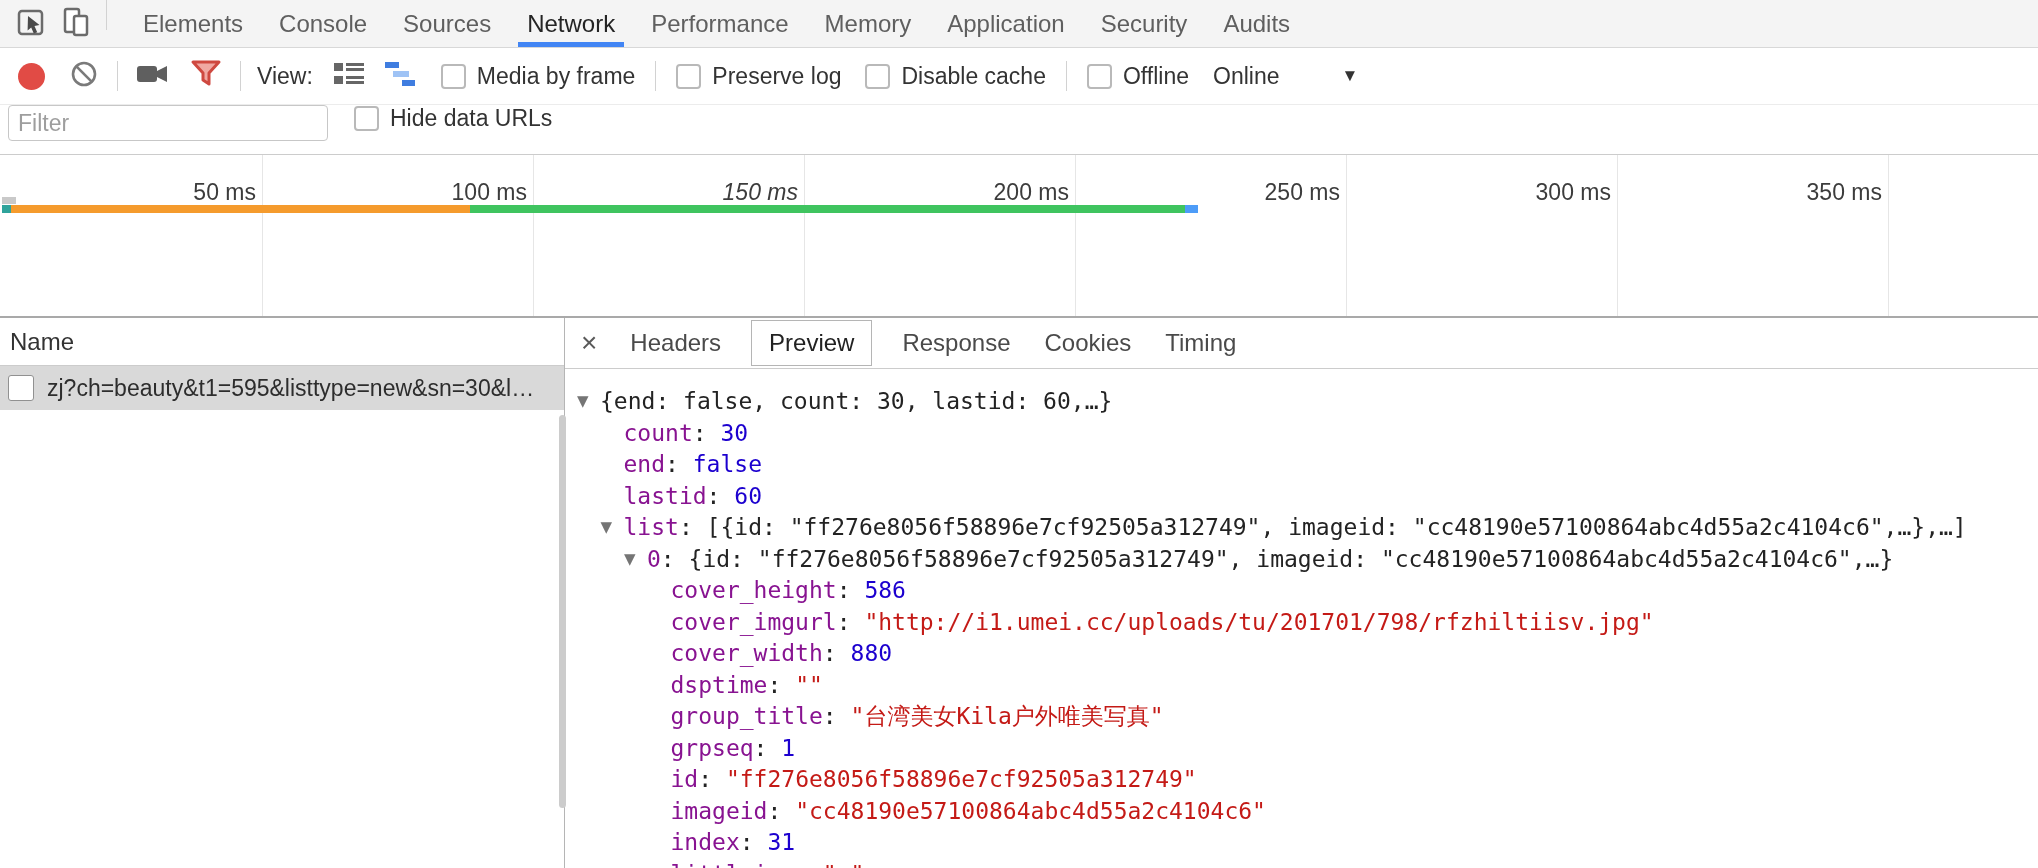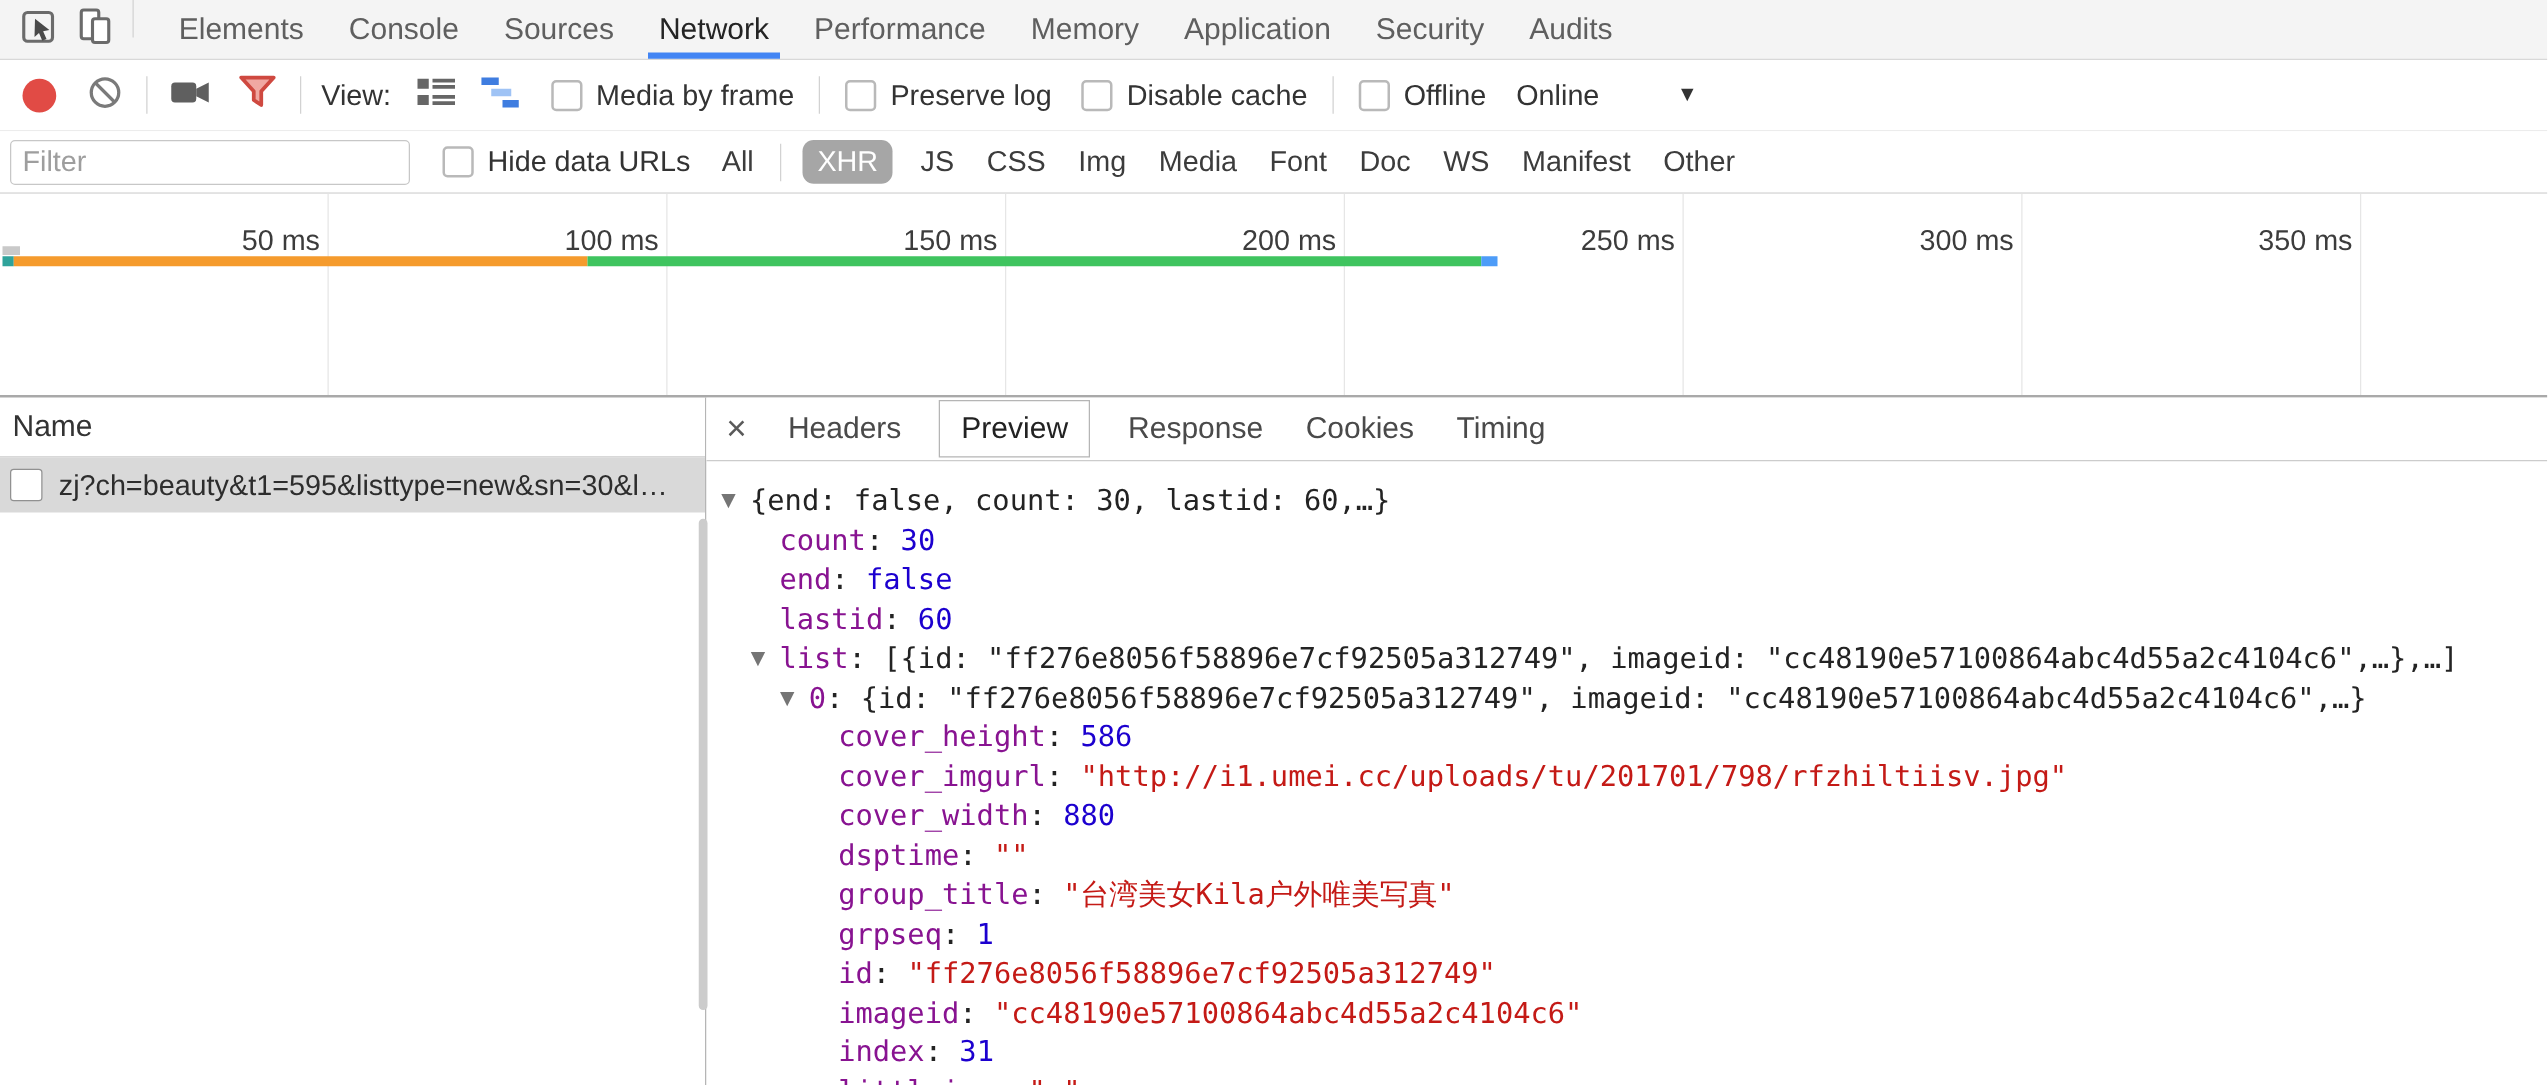--- a/index.html
+++ b/index.html
@@ -20,21 +20,21 @@
     border-bottom:1px solid #ececec;padding-left:14px;}
   .record-dot{width:27px;height:27px;border-radius:50%;background:#e14b45;margin:0 14px 0 4px;flex:none;}
   .tool{display:flex;align-items:center;justify-content:center;margin:0 10px;flex:none;}
   .tlabel{font-size:23px;color:#333;white-space:nowrap;}
   .cb{width:25px;height:25px;border:2px solid #b9b9b9;border-radius:4px;background:#fff;
     box-sizing:border-box;margin-right:11px;flex:none;}
   .cbgroup{display:flex;align-items:center;margin:0 12px;flex:none;}
   .throttle-arrow{font-size:17px;color:#333;margin-left:62px;}
 
   
-  .filterbar{display:flex;align-items:center;height:49px;background:#fff;
+  .filterbar{display:flex;align-items:flex-start;height:49px;background:#fff;
     border-bottom:1px solid #ccc;padding-left:8px;}
   .filter-input{width:300px;height:34px;border:1px solid #c7c7c7;border-radius:4px;
     font-size:23px;padding:0 9px;color:#333;font-family:"Liberation Sans",sans-serif;outline:none;}
   .filter-input::placeholder{color:#9e9e9e;}
   .ftypes{display:flex;align-items:center;}
   .ftype{font-size:23px;color:#3c3c3c;margin:0 13px;}
   .ftype.pill{background:#a6a6a6;color:#fff;padding:4px 12px;border-radius:9px;margin:0 9px;}
 
   
   .overview{position:relative;height:161px;border-bottom:2px solid #a9a9a9;background:#fff;}
@@ -183,43 +183,29 @@
       <span class="throttle-arrow">▼</span>
     </div>
   </div>
 
   <div class="filterbar">
     <input class="filter-input" type="text" placeholder="Filter" style="">
     <div class="cbgroup" style="margin-left:26px;">
       <span class="cb"></span>
       <span class="tlabel">Hide data URLs</span>
     </div>
-    <div class="ftypes">
-        <span class="ftype">All</span>
-        <div class="vsep"></div>
-        <span class="ftype pill">XHR</span>
-        <span class="ftype">JS</span>
-        <span class="ftype">CSS</span>
-        <span class="ftype">Img</span>
-        <span class="ftype">Media</span>
-        <span class="ftype">Font</span>
-        <span class="ftype">Doc</span>
-        <span class="ftype">WS</span>
-        <span class="ftype">Manifest</span>
-        <span class="ftype">Other</span>
-      </div>
   </div>
 
   <div class="overview">
       <div class="grid" style="left: 262px;"></div>
       <div class="tick" style="left: 106px;">50 ms</div>
       <div class="grid" style="left: 533px;"></div>
       <div class="tick" style="left: 377px;">100 ms</div>
       <div class="grid" style="left: 804px;"></div>
-      <div class="tick" style="left: 648px;">150 ms</div>
+      <div class="tick" style="left: 648px; font-style: italic;">150 ms</div>
       <div class="grid" style="left: 1075px;"></div>
       <div class="tick" style="left: 919px;">200 ms</div>
       <div class="grid" style="left: 1346px;"></div>
       <div class="tick" style="left: 1190px;">250 ms</div>
       <div class="grid" style="left: 1617px;"></div>
       <div class="tick" style="left: 1461px;">300 ms</div>
       <div class="grid" style="left: 1888px;"></div>
       <div class="tick" style="left: 1732px;">350 ms</div>
       <div class="obar" style="left: 2px; top: 42px; width: 14px; height: 7px; background: rgb(201, 201, 201);"></div>
       <div class="obar" style="left: 2px; top: 50px; width: 9px; height: 8px; background: rgb(47, 163, 155);"></div>

